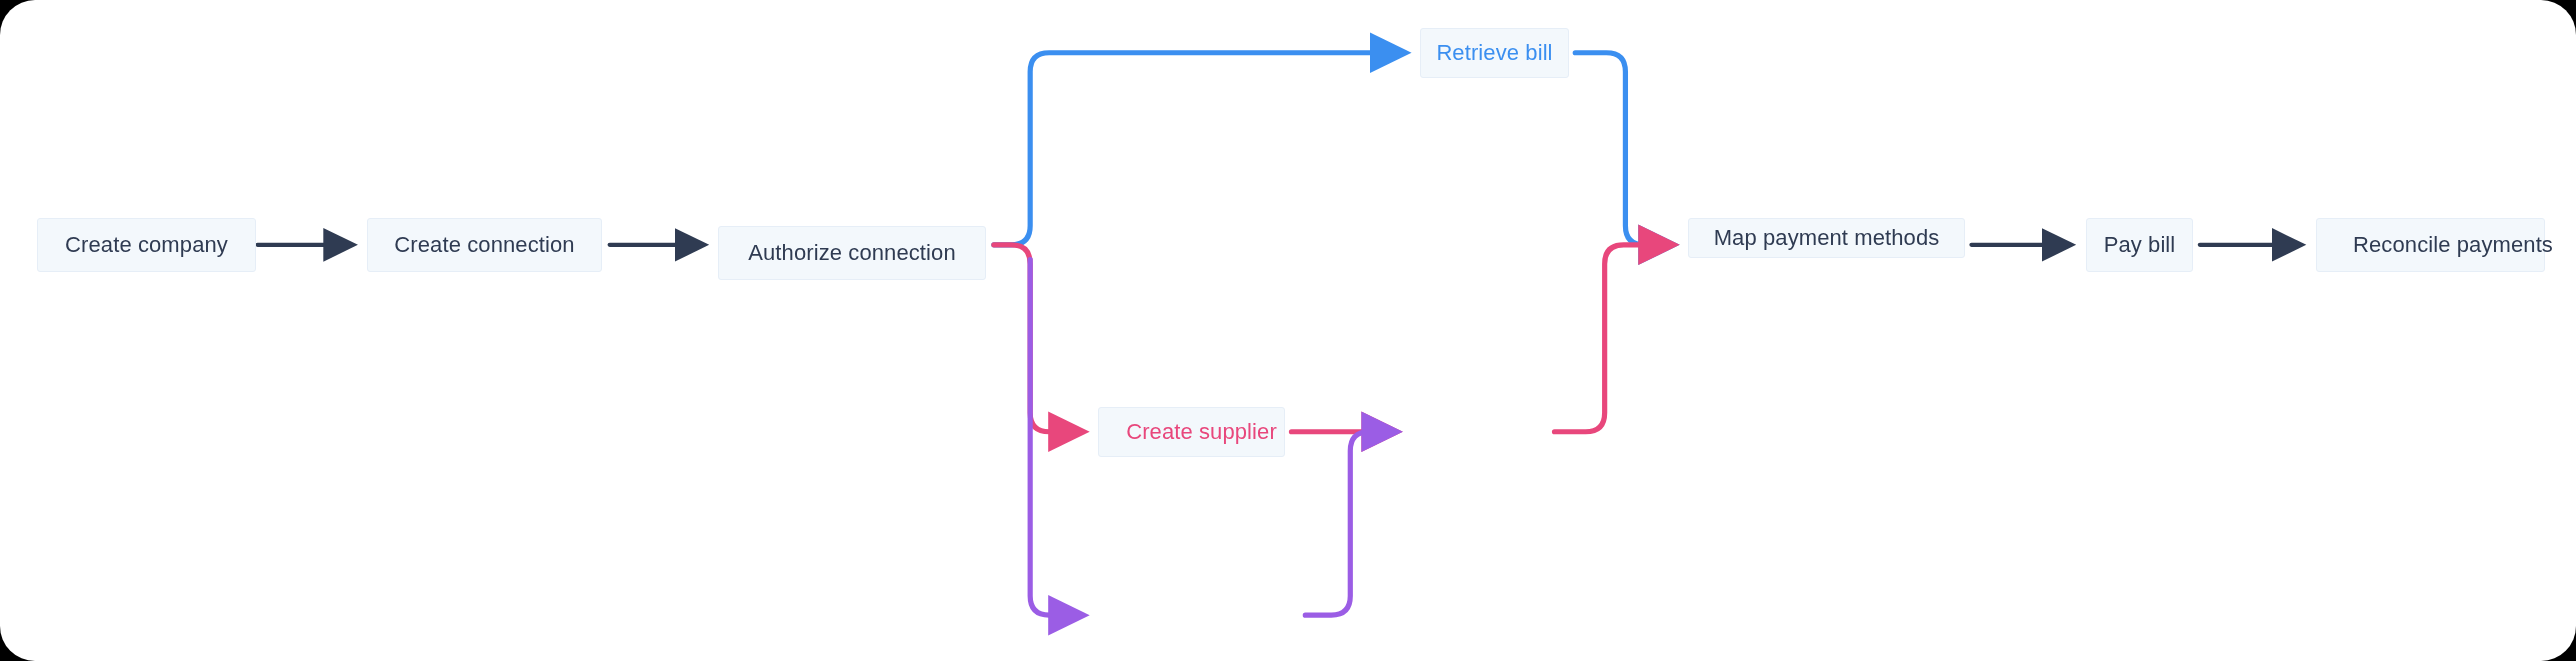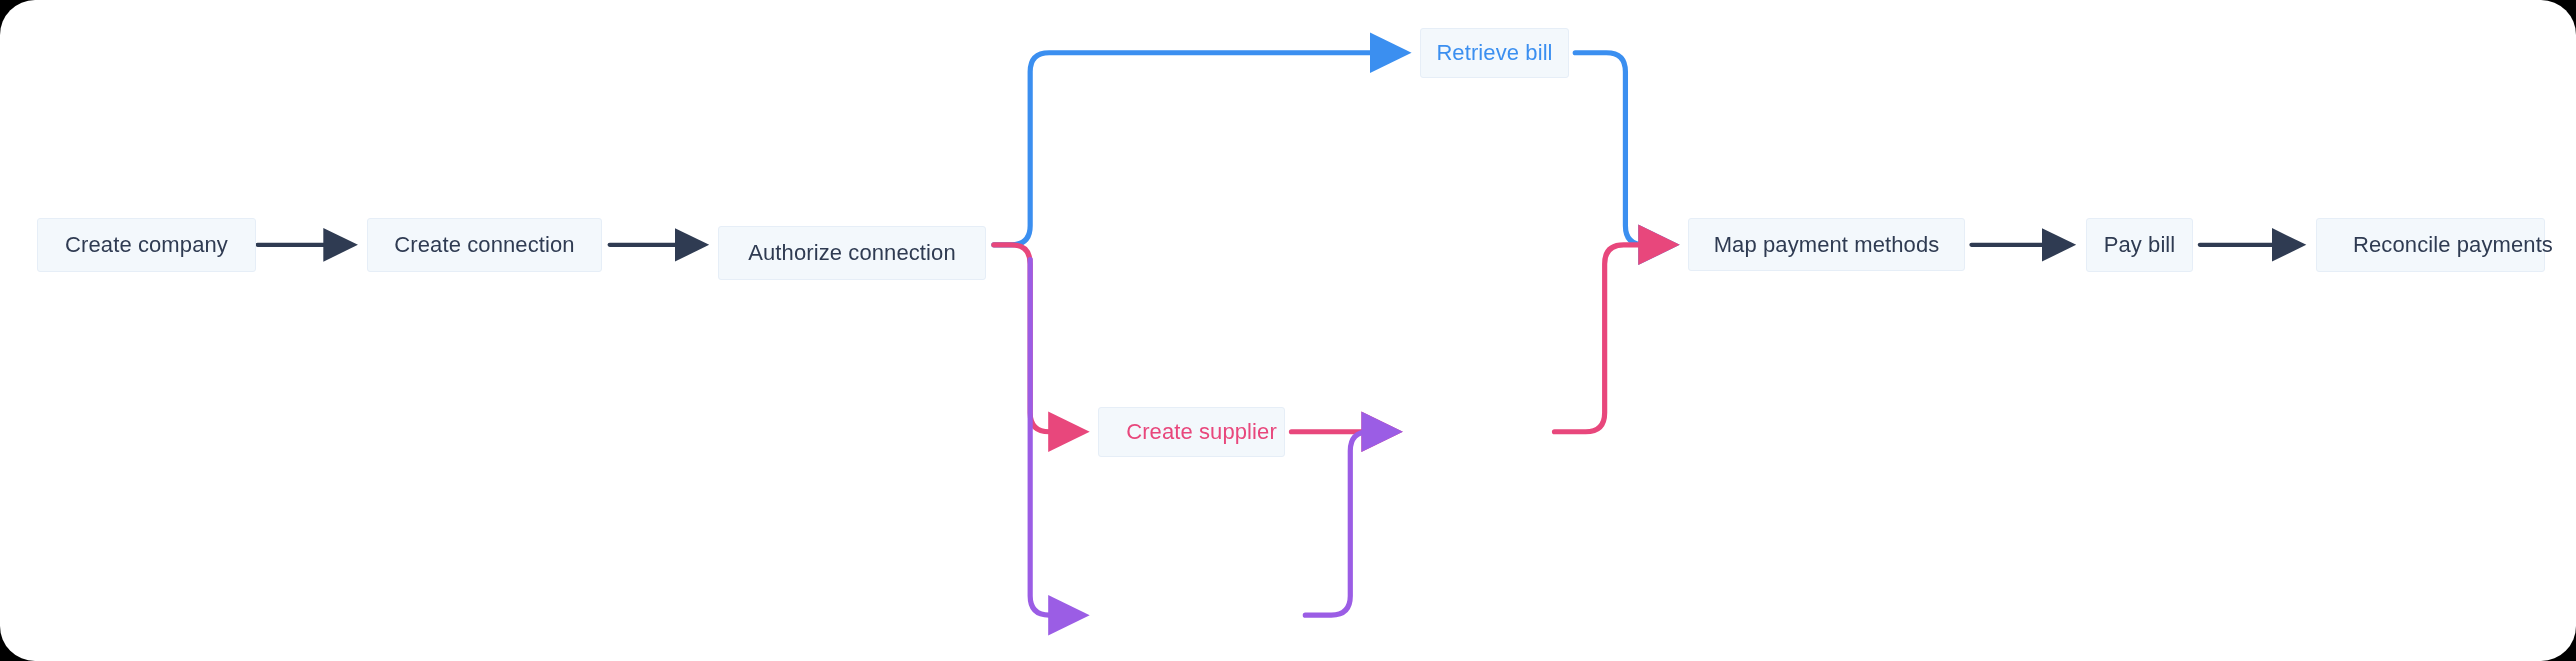--- a/index.html
+++ b/index.html
@@ -102,20 +102,20 @@
   <div class="node" id="n-create-connection" style="left: 367px; top: 218px; width: 235px; height: 54px;">Create connection</div>
 
   <div class="node" id="n-authorize-connection" style="left: 718px; top: 218px; width: 268px; height: 54px; margin-top: 8px;">Authorize connection</div>
 
   <div class="node tone-blue" id="n-retrieve-bill" style="left: 1420px; top: 28px; width: 149px; height: 50px;">Retrieve bill</div>
 
   <div class="node tone-pink" id="n-create-supplier" style="left: 1098px; top: 407px; width: 187px; height: 50px; padding-left: 20px;">Create supplier</div>
 
 
 
-  <div class="node" id="n-map-payment-methods" style="left: 1688px; top: 218px; width: 277px; height: 53px;">Map payment methods</div>
+  <div class="node" id="n-map-payment-methods" style="left: 1688px; top: 218px; width: 277px; height: 40px;">Map payment methods</div>
 
   <div class="node" id="n-pay-bill" style="left: 2086px; top: 218px; width: 107px; height: 54px;">Pay bill</div>
 
   <div class="node" id="n-reconcile-payments" style="left: 2316px; top: 218px; width: 229px; height: 54px; padding-left: 45px;">Reconcile payments</div>
 
 </div>
 
 
 </body></html>

